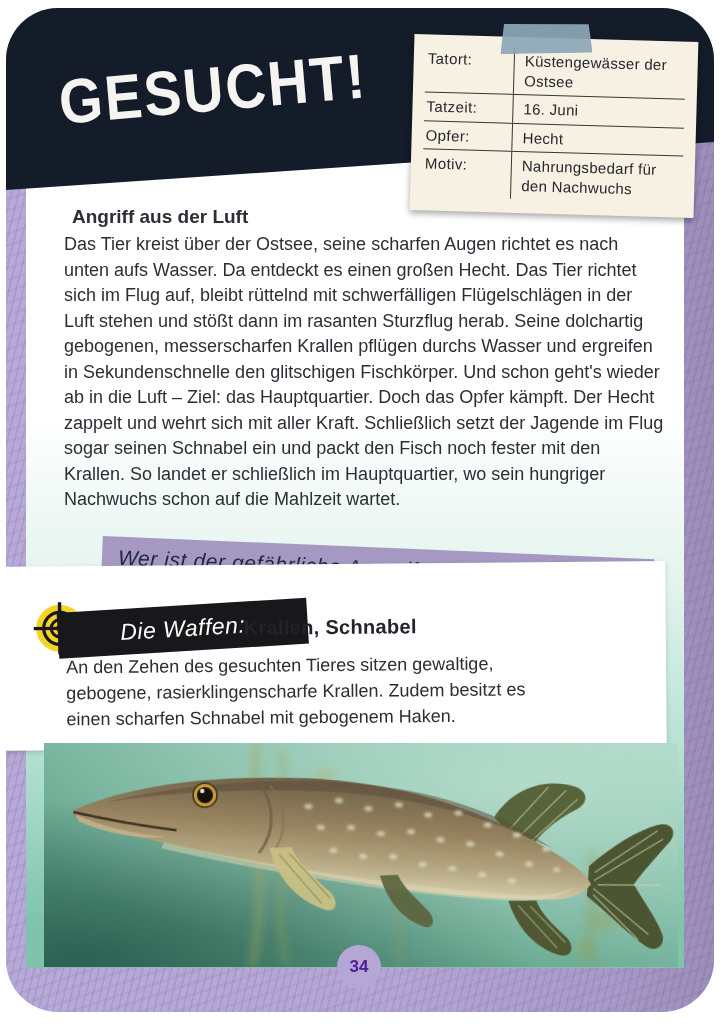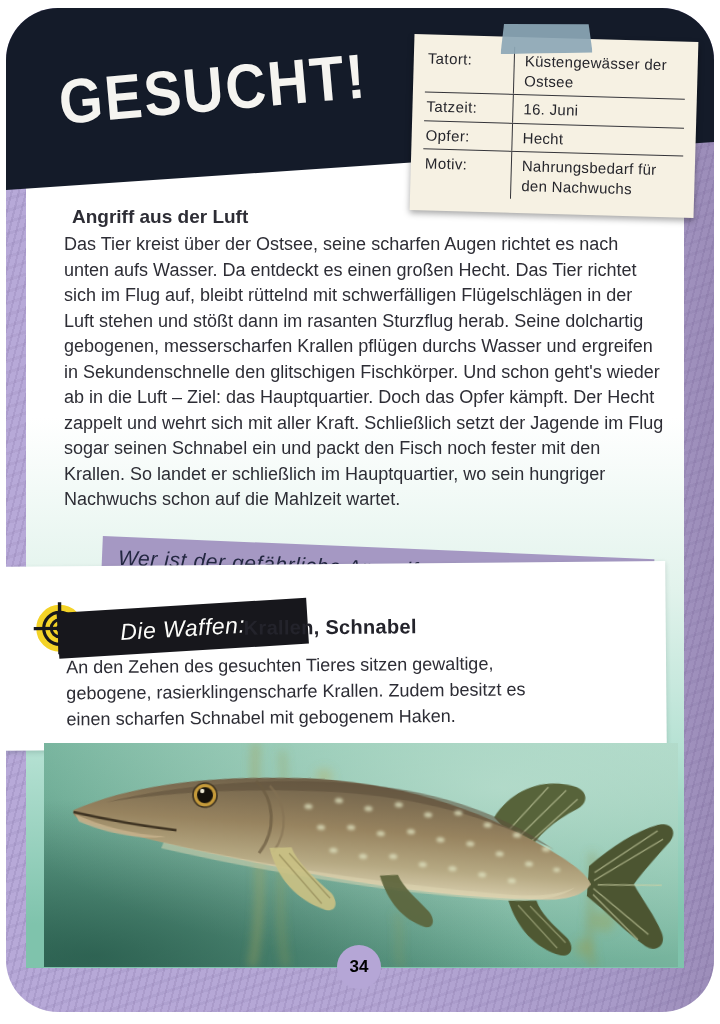--- a/index.html
+++ b/index.html
@@ -65,21 +65,21 @@
   .weapons-desc{position:absolute;left:72px;top:88px;width:476px;margin:0;
                 color:#2d2d35;font-size:18px;line-height:26px;}
 
   
   .photo{position:absolute;left:38px;top:735px;width:634px;height:224px;overflow:hidden;}
   .photo svg{display:block;}
 
   
   .page-badge{position:absolute;left:331px;top:937px;width:44px;height:44px;border-radius:50%;
               background:#b5a6d6;display:flex;align-items:center;justify-content:center;
-              color:#000000;font-size:17px;font-weight:bold;}
+              color:#4c1d95;font-size:17px;font-weight:bold;}
 </style>
 </head>
 <body>
 
 <div class="stage">
   <div class="card">
 
     <div class="content-bg"></div>
 
     <div class="header">

